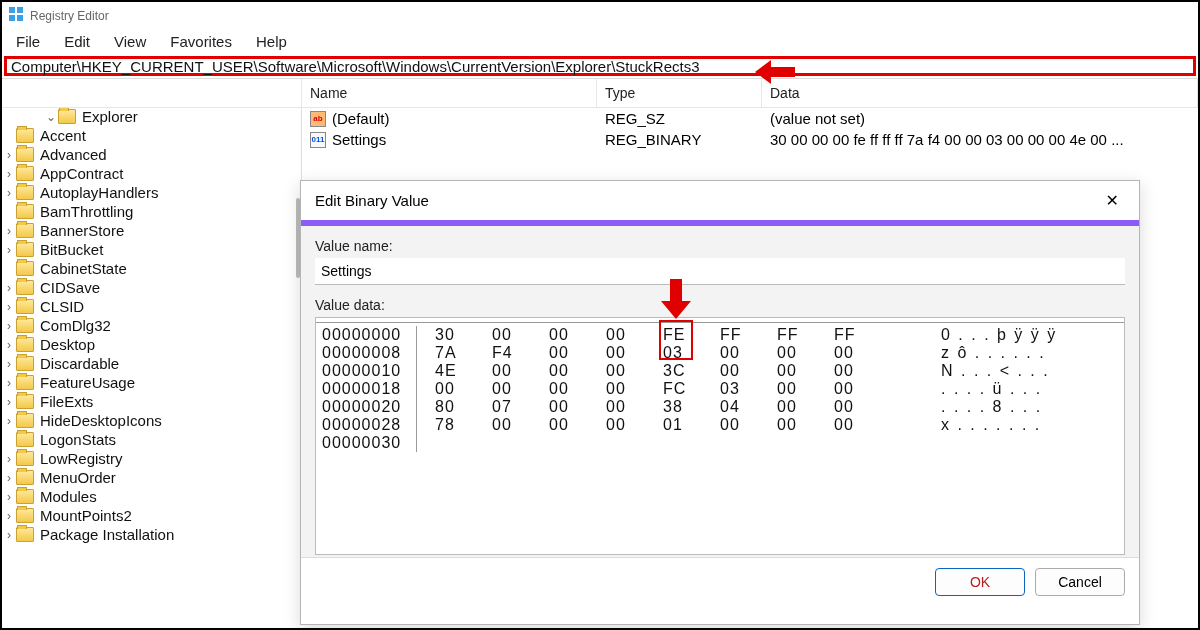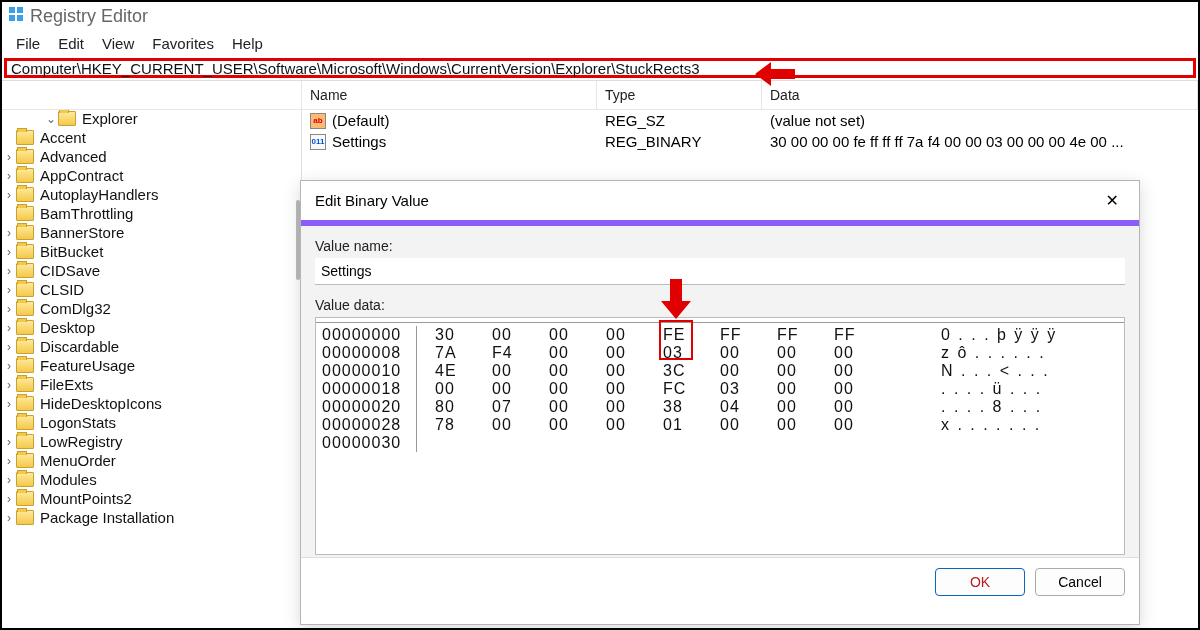--- a/index.html
+++ b/index.html
@@ -1,19 +1,19 @@
 <!DOCTYPE html>
 <html><head>
 <meta charset="utf-8">
 <style>
   * { box-sizing: border-box; margin: 0; padding: 0; font-family: "Segoe UI", Arial, sans-serif; }
   body { background: #fff; width: 1200px; height: 630px; overflow: hidden; border: 2px solid #000; position: relative; }
-  .titlebar { display: flex; padding: 4px 6px; font-size: 18px; color: #666; gap:6px;}
+  .titlebar { display: flex; align-items: center; padding: 4px 6px; font-size: 12px; color: #666; gap:6px;}
   .titlebar svg { width:16px; height:16px; }
-  .menubar { display: flex; gap: 18px; padding: 4px 14px 6px; font-size: 15px; color: #222; }
+  .menubar { display: flex; gap: 24px; padding: 4px 14px 6px; font-size: 15px; color: #222; }
   .menubar span { cursor: default; }
   .addrbar { border: 3px solid #e00000; margin: 0 2px; padding: 2px 4px; font-size: 15px; color: #111; position: relative; height:20px; display:flex; align-items:center;}
   .addr-arrow { position:absolute; left: 748px; top: -2px; }
   .addr-arrow svg { width:40px; height:30px; }
   .cols-header { display:flex; border-top:1px solid #ddd; border-bottom:1px solid #e6e6e6; margin-top:2px;}
   .cols-header .col { font-size:14px; color:#222; padding:6px 8px; border-right:1px solid #e6e6e6;}
   .col-tree { width:300px; }
   .col-name { width:295px; }
   .col-type { width:165px; }
   .col-data { flex:1; }
@@ -130,20 +130,25 @@
           <span class="chev">›</span>
           <span class="folder"></span>
           <span>BannerStore</span>
         </div>
         <div class="item tree-pad">
           <span class="chev">›</span>
           <span class="folder"></span>
           <span>BitBucket</span>
         </div>
         <div class="item tree-pad">
+          <span class="chev"></span>
+          <span class="folder"></span>
+          <span>CabinetState</span>
+        </div>
+        <div class="item tree-pad">
           <span class="chev">›</span>
           <span class="folder"></span>
           <span>CIDSave</span>
         </div>
         <div class="item tree-pad">
           <span class="chev">›</span>
           <span class="folder"></span>
           <span>CLSID</span>
         </div>
         <div class="item tree-pad">

